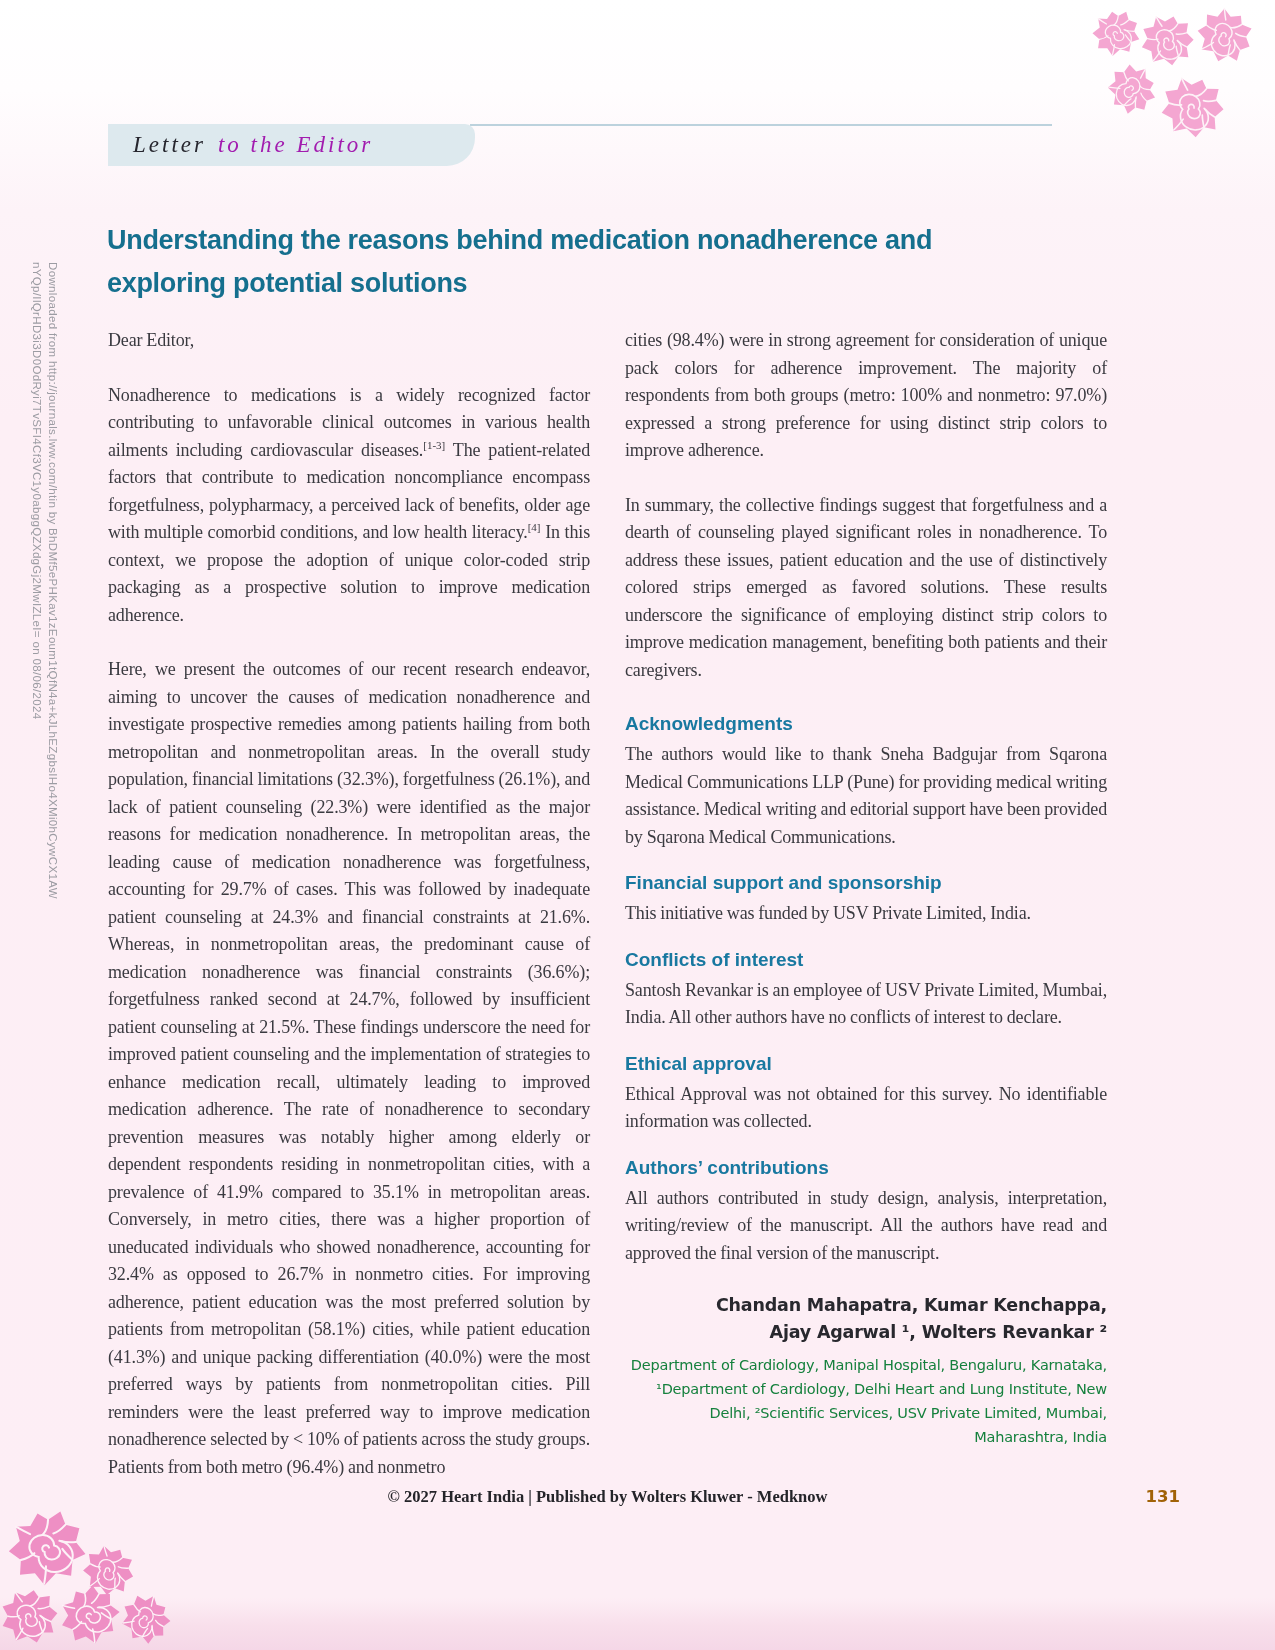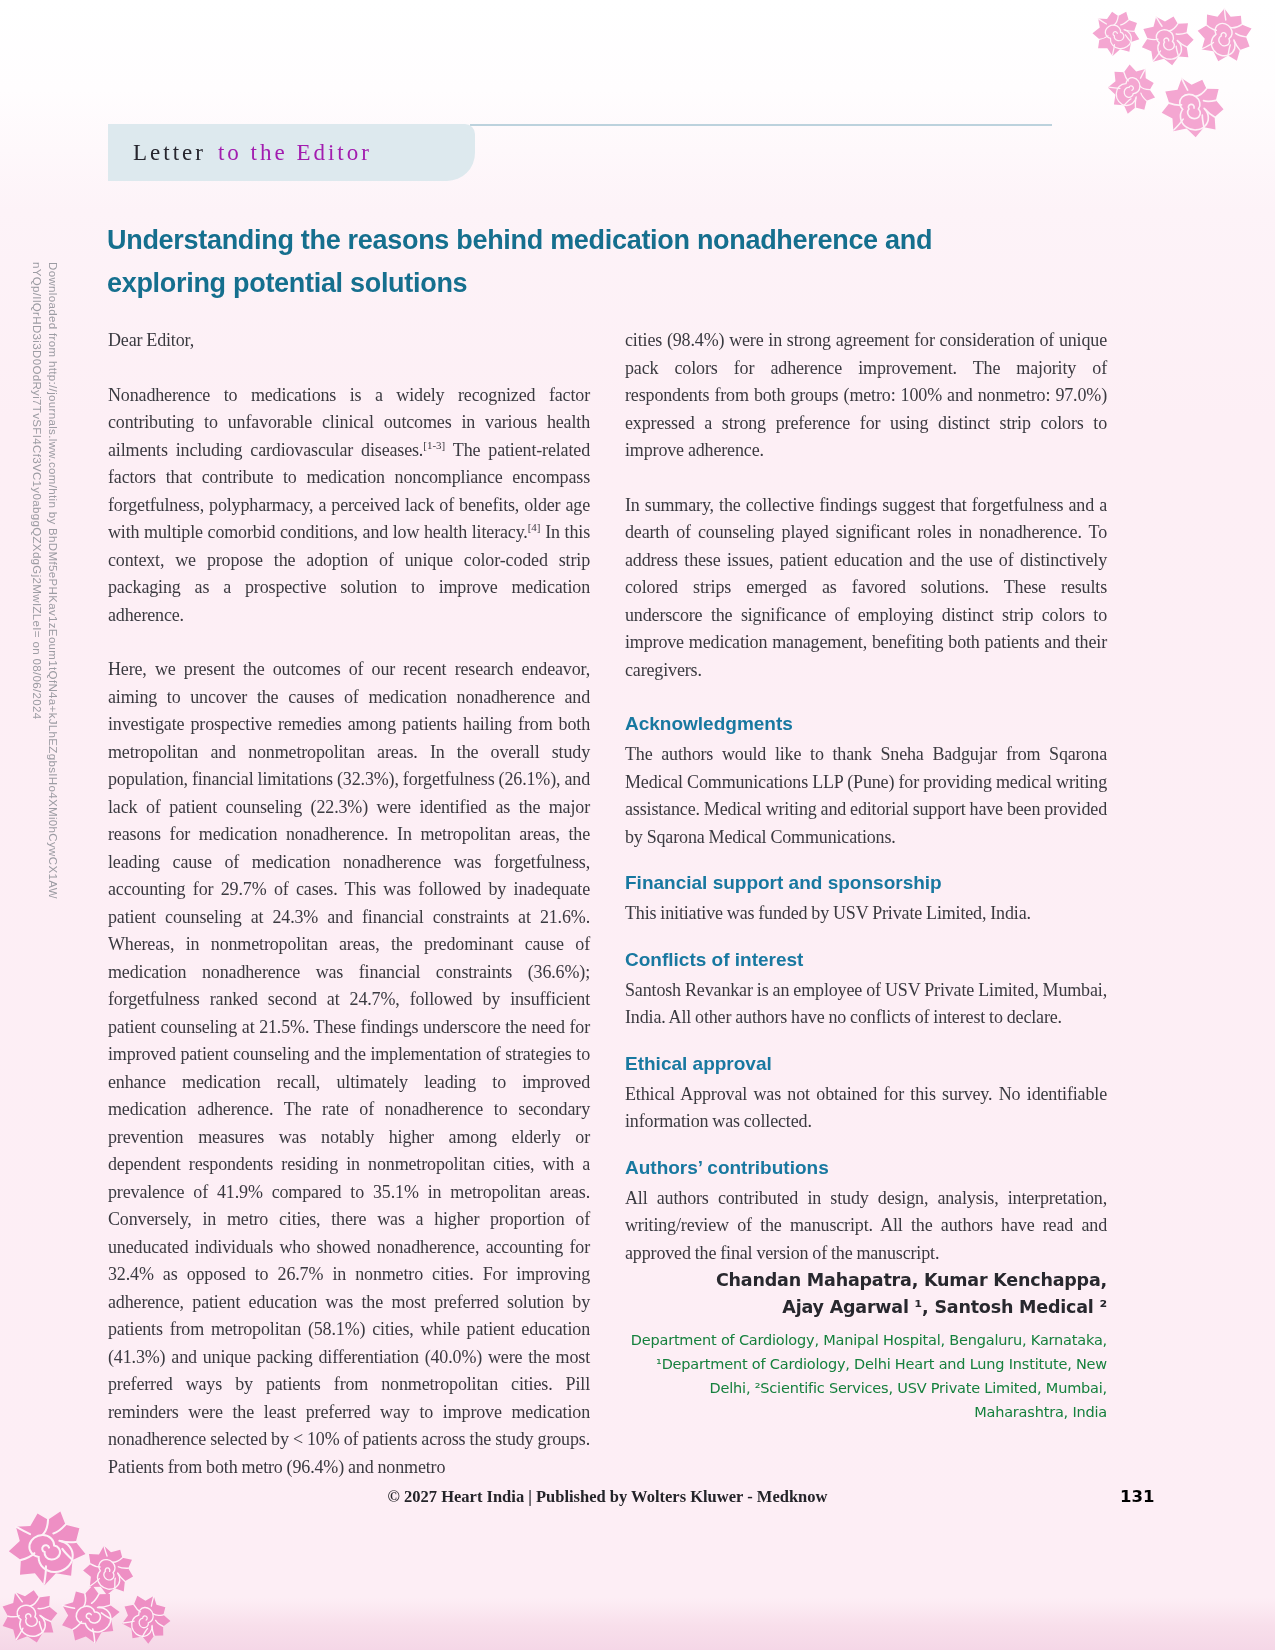--- a/index.html
+++ b/index.html
@@ -13,24 +13,24 @@
   .hdr-rule{position:absolute;left:470px;top:124px;width:582px;height:2px;background:#bcd2dd;}
   
   .watermark{
     position:absolute;left:28px;top:262px;height:1160px;
     writing-mode:vertical-rl;
     font-family:"Liberation Sans", sans-serif;font-size:11.5px;line-height:16.5px;
     letter-spacing:.35px;color:#9c9ca3;white-space:nowrap;
   }
   
   .banner{
-    position:absolute;left:108px;top:124px;width:367px;height:57px;
+    position:absolute;left:108px;top:124px;width:367px;height:42px;
     background:#dde9ee;border-radius:0 10px 28px 0;
     display:flex;align-items:center;padding-left:25px;box-sizing:border-box;
-    font-family:"Liberation Serif", serif;font-size:23px;letter-spacing:3px;
+    font-family:"Liberation Serif", serif;font-size:23px;letter-spacing:3px;font-style:italic;
   }
   .banner .w1{color:#26262e;margin-right:12px;}
   .banner .w2{color:#a21caf;}
   
   .title{
     position:absolute;left:107px;top:201px;width:835px;
     font-family:"Liberation Sans", sans-serif;font-weight:bold;
     font-size:27px;line-height:43px;letter-spacing:-.3px;color:#156f8e;
   }
   
@@ -39,37 +39,37 @@
   .col-right{left:625px;}
   .col p{margin:0 0 27px;text-align:justify;letter-spacing:-.15px;word-spacing:-.4px;}
   .salutation{margin:0;text-align:left;}
   .ref{font-size:11px;vertical-align:7px;line-height:0;letter-spacing:0;}
   .section-heading{
     font-family:"Liberation Sans", sans-serif;font-weight:bold;font-size:19px;
     color:#1878a0;margin:19px 0 5px;text-align:left;line-height:25px;
   }
   .section-body{margin:0 0 0 !important;}
   
-  .author-block{}
+  .author-block{margin-top:25px;}
   .author-line{
     font-family:"DejaVu Sans","Liberation Sans",sans-serif;font-weight:bold;
     font-size:17.5px;line-height:27px;color:#28282e;text-align:right;letter-spacing:-.2px;
   }
   .affiliations{
     font-family:"DejaVu Sans","Liberation Sans",sans-serif;font-size:14.5px;
     line-height:24px;color:#15803d;text-align:right;margin-top:7px;letter-spacing:-.2px;
   }
   
   .copyright{
     position:absolute;left:108px;top:1487px;width:999px;text-align:center;
     font-family:"Liberation Serif", serif;font-weight:bold;font-size:16.5px;color:#242429;
   }
   .pagenum{
-    position:absolute;left:1120px;top:1487px;width:60px;text-align:left;
-    font-family:"DejaVu Sans","Liberation Sans",sans-serif;font-weight:bold;font-size:16.5px;color:#000000;
+    position:absolute;left:1120px;top:1487px;width:60px;text-align:right;
+    font-family:"DejaVu Sans","Liberation Sans",sans-serif;font-weight:bold;font-size:16.5px;color:#a16207;
   }
   .roses-top{color:#f4a6d1;}
   .roses-bottom{color:#ee8fc4;}
 </style>
 </head>
 <body>
 
 <svg width="0" height="0" style="position:absolute" aria-hidden="true">
   <defs>
     <symbol id="rose" viewBox="0 0 100 100">
@@ -157,19 +157,19 @@
   <p class="section-body">Santosh Revankar is an employee of USV Private Limited, Mumbai, India. All other authors have no conflicts of interest to declare.</p>
 
   <div class="section-heading">Ethical approval</div>
   <p class="section-body">Ethical Approval was not obtained for this survey. No identifiable information was collected.</p>
 
   <div class="section-heading">Authors’ contributions</div>
   <p class="section-body">All authors contributed in study design, analysis, interpretation, writing/review of the manuscript. All the authors have read and approved the final version of the manuscript.</p>
 
   <div class="author-block">
     <div class="author-line">Chandan Mahapatra, Kumar Kenchappa,</div>
-    <div class="author-line">Ajay Agarwal ¹, Santosh Medical ²</div>
+    <div class="author-line">Ajay Agarwal ¹, Wolters Revankar ²</div>
     <div class="affiliations">Department of Cardiology, Manipal Hospital, Bengaluru, Karnataka, ¹Department of Cardiology, Delhi Heart and Lung Institute, New Delhi, ²Scientific Services, USV Private Limited, Mumbai, Maharashtra, India</div>
   </div>
 </div>
 
 <div class="copyright">© 2027 Heart India | Published by Wolters Kluwer - Medknow</div>
 <div class="pagenum">131</div>
 
 </body></html>

